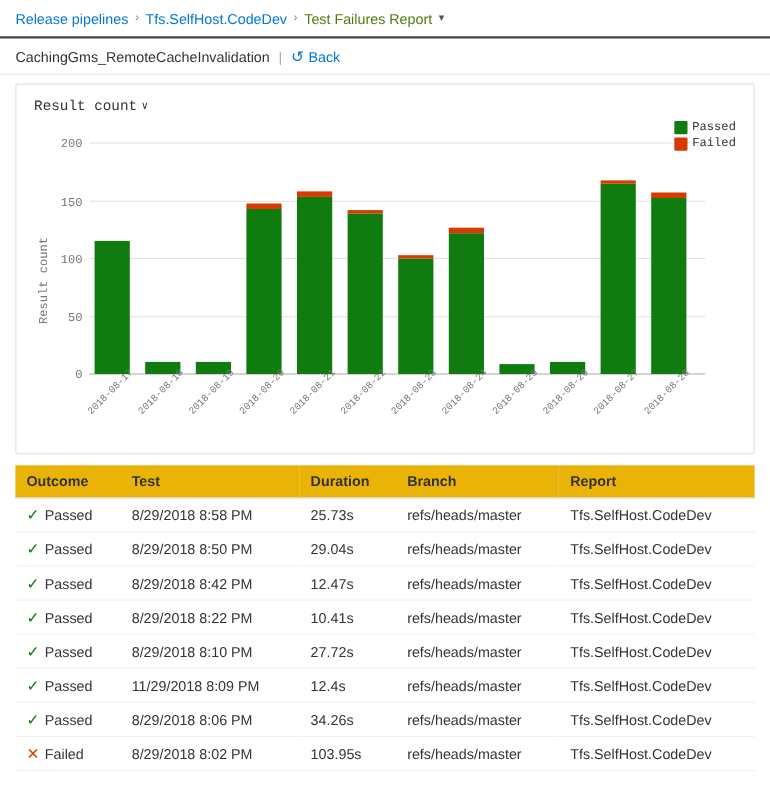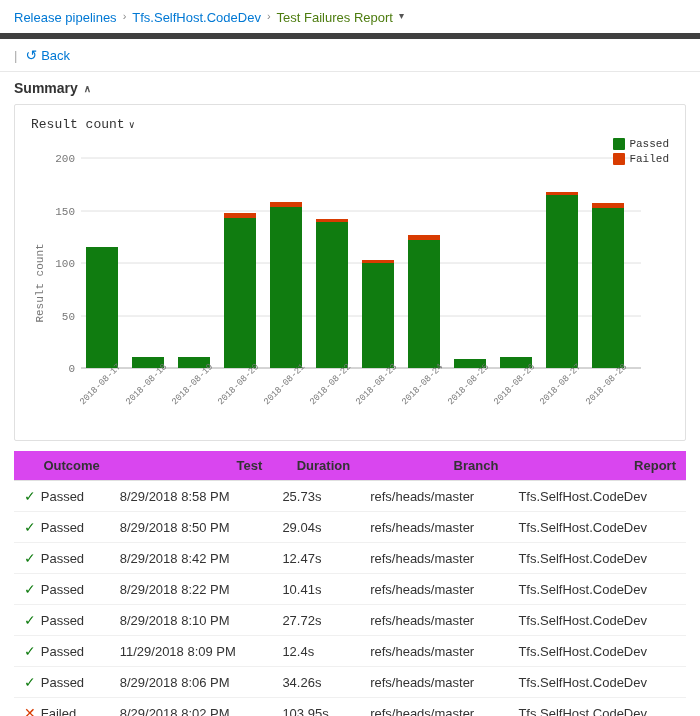--- a/index.html
+++ b/index.html
@@ -9,21 +9,21 @@
       color: #333;
       background: #fff;
       width: 700px;
       min-height: 716px;
       overflow: hidden;
     }
 
     
     .header {
       padding: 10px 14px 8px 14px;
-      border-bottom: 6px solid #404040;
+      border-bottom: 2px solid #404040;
       display: flex;
       align-items: flex-start;
       gap: 6px;
       font-size: 13px;
       color: #555;
     }
     .header .breadcrumb-link {
       color: #0078d4;
       cursor: pointer;
     }
@@ -133,26 +133,26 @@
     }
 
     
     .data-table {
       width: 100%;
       border-collapse: collapse;
       font-size: 13px;
       margin-top: 6px;
     }
     .data-table th {
-      text-align: right;
+      text-align: left;
       padding: 7px 10px;
       font-weight: 600;
       color: #333;
       border-bottom: 1px solid #e0e0e0;
-      background: #d946ef;
+      background: #eab308;
     }
     .data-table td {
       padding: 7px 10px;
       border-bottom: 1px solid #f0f0f0;
       color: #333;
     }
     .outcome-cell {
       display: flex;
       align-items: center;
       gap: 5px;
@@ -179,32 +179,29 @@
 <div class="header">
   <span class="breadcrumb-link">Release pipelines</span>
   <span class="breadcrumb-sep">›</span>
   <span class="breadcrumb-link">Tfs.SelfHost.CodeDev</span>
   <span class="breadcrumb-sep">›</span>
   <span class="current-page">Test Failures Report</span>
   <span class="dropdown-icon">▾</span>
 </div>
 
 <div class="sub-header">
+  <span class="pipeline-name">CachingGms_RemoteCacheInvalidation</span>
   <span class="separator">|</span>
   <span class="back-btn">
     <span style="font-size:14px;">↺</span>
     <span>Back</span>
   </span>
 </div>
 
 <div class="summary-section">
-  <div class="summary-title">
-    <span>Summary</span>
-    <span class="chevron-icon">∧</span>
-  </div>
 
   <div class="chart-container">
     <div class="chart-title">
       <span>Result count</span>
       <span class="dropdown-icon">∨</span>
     </div>
     <div class="chart-wrapper">
       
       <div class="legend">
         <div class="legend-item">

